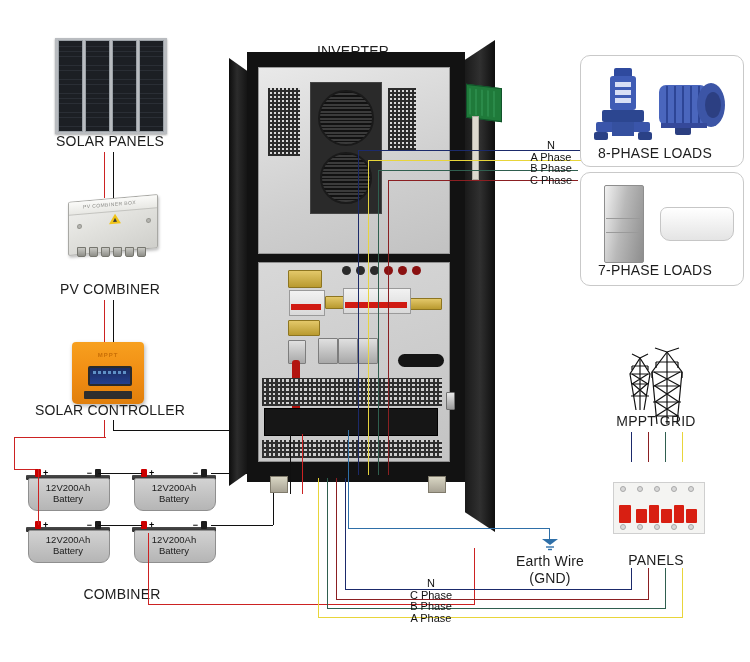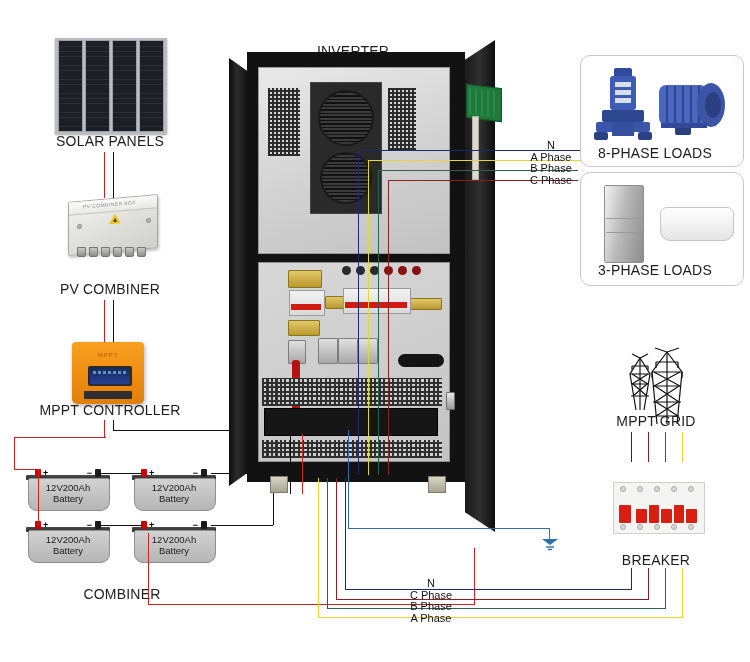--- a/index.html
+++ b/index.html
@@ -164,21 +164,21 @@
   <div class="lbl ctr" style="left:110px;top:281px;text-align:right;">PV COMBINER</div>
 
   <div class="w wv" style="left:104px;top:300px;height:42px;background:#cc2222;"></div>
   <div class="w wv" style="left:113px;top:300px;height:42px;background:#101010;"></div>
 
   <div class="ctrl" style="left:72px;top:342px;">
     <div class="brand">MPPT</div>
     <div class="lcd"></div>
     <div class="vent"></div>
   </div>
-  <div class="lbl ctr" style="left:110px;top:402px;">MPPT CONTROLLER</div>
+  <div class="lbl ctr" style="left:110px;top:402px;">SOLAR CONTROLLER</div>
 
   <div class="w wv" style="left:104px;top:420px;height:17px;background:#cc2222;"></div>
   <div class="w wh" style="left:14px;top:437px;width:92px;background:#cc2222;"></div>
   <div class="w wv" style="left:14px;top:437px;height:32px;background:#cc2222;"></div>
   <div class="w wh" style="left:14px;top:469px;width:24px;background:#cc2222;"></div>
 
   <div class="w wv" style="left:113px;top:420px;height:10px;background:#101010;"></div>
   <div class="w wh" style="left:113px;top:430px;width:160px;background:#101010;"></div>
   <div class="w wv" style="left:273px;top:430px;height:58px;background:#101010;"></div>
 
@@ -354,30 +354,34 @@
     <rect x="22" y="50" width="16" height="12" rx="2" fill="#2b3f80"></rect>
     <rect x="8" y="50" width="46" height="5" fill="#35499a"></rect>
   </svg>
   <div class="lbl ctr" style="left:655px;top:145px;">8-PHASE LOADS</div>
 
   <div class="loadbox" style="left:580px;top:172px;width:162px;height:112px;"></div>
   <div class="fridge" style="left:604px;top:185px;width:38px;height:76px;"></div>
   <div style="position:absolute;left:606px;top:218px;width:34px;height:1px;background:#9a9a9a;"></div>
   <div style="position:absolute;left:606px;top:232px;width:34px;height:1px;background:#9a9a9a;"></div>
   <div class="ac" style="left:660px;top:207px;width:72px;height:32px;"></div>
-  <div class="lbl ctr" style="left:655px;top:262px;">3-PHASE LOADS</div>
+  <div class="lbl ctr" style="left:655px;top:262px;">7-PHASE LOADS</div>
 
   <div class="w wv" style="left:348px;top:430px;height:98px;background:#2e6fa8;"></div>
   <div class="w wh" style="left:348px;top:528px;width:202px;background:#2e6fa8;"></div>
   <div class="w wv" style="left:549px;top:528px;height:12px;background:#2e6fa8;"></div>
   <svg style="position:absolute;left:541px;top:538px;" width="18" height="13" viewBox="0 0 18 13">
     <polygon points="1,1 17,1 9,7" fill="#2e6fa8"></polygon>
     <line x1="5" y1="9" x2="13" y2="9" stroke="#2e6fa8" stroke-width="1.4"></line>
     <line x1="7" y1="11.5" x2="11" y2="11.5" stroke="#2e6fa8" stroke-width="1.4"></line>
   </svg>
+  <div class="lbl ctr" style="left:550px;top:553px;line-height:17px;">
+    <span>Earth Wire</span><br>
+    <span>(GND)</span>
+  </div>
 
   <svg style="position:absolute;left:610px;top:340px;" width="90" height="88" viewBox="0 0 90 88">
     <g stroke="#111" stroke-width="1.2" fill="none">
 
       <path d="M30 18 L22 14 M30 18 L38 14 M30 18 L30 70"></path>
       <path d="M22 26 L38 26 M20 34 L40 34"></path>
       <path d="M30 18 L20 34 L26 70 M30 18 L40 34 L34 70"></path>
       <path d="M22 44 L38 44 M21 56 L39 56"></path>
       <path d="M22 34 L38 44 M38 34 L22 44 M23 44 L37 56 M37 44 L23 56"></path>
 
@@ -409,21 +413,21 @@
   <div class="brk-scr" style="left:620px;top:486px;"></div>
   <div class="brk-scr" style="left:637px;top:486px;"></div>
   <div class="brk-scr" style="left:654px;top:486px;"></div>
   <div class="brk-scr" style="left:671px;top:486px;"></div>
   <div class="brk-scr" style="left:688px;top:486px;"></div>
   <div class="brk-scr" style="left:620px;top:524px;"></div>
   <div class="brk-scr" style="left:637px;top:524px;"></div>
   <div class="brk-scr" style="left:654px;top:524px;"></div>
   <div class="brk-scr" style="left:671px;top:524px;"></div>
   <div class="brk-scr" style="left:688px;top:524px;"></div>
-  <div class="lbl ctr" style="left:656px;top:552px;">BREAKER</div>
+  <div class="lbl ctr" style="left:656px;top:552px;">PANELS</div>
 
   <div class="w wv" style="left:631px;top:568px;height:22px;background:#1b2a6b;"></div>
   <div class="w wh" style="left:345px;top:589px;width:287px;background:#1b2a6b;"></div>
   <div class="w wv" style="left:345px;top:478px;height:112px;background:#1b2a6b;"></div>
 
   <div class="w wv" style="left:648px;top:568px;height:32px;background:#8b1f22;"></div>
   <div class="w wh" style="left:336px;top:599px;width:313px;background:#8b1f22;"></div>
   <div class="w wv" style="left:336px;top:478px;height:122px;background:#8b1f22;"></div>
 
   <div class="w wv" style="left:665px;top:568px;height:41px;background:#2f5f4f;"></div>

